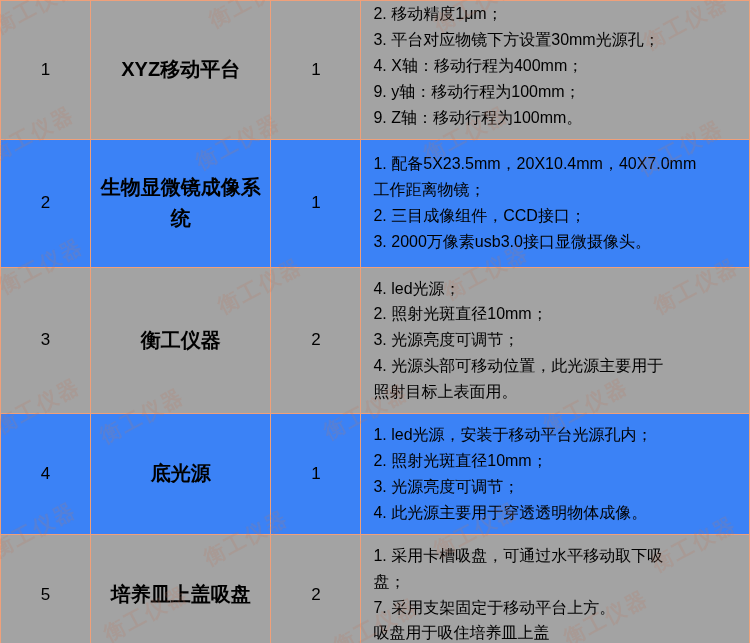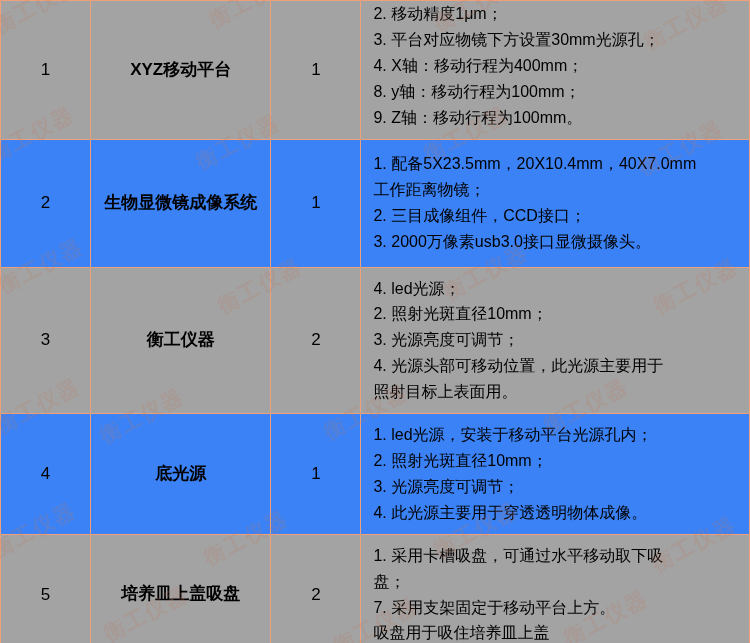--- a/index.html
+++ b/index.html
@@ -37,21 +37,21 @@
   .col-qty   { width: 90px; }
   .col-desc  { width: 388px; }
 
   .cell-index, .cell-qty {
     text-align: center;
     font-size: 17px;
     color: #000;
   }
   .cell-name {
     text-align: center;
-    font-size: 17px;
+    font-size: 20px;
     font-weight: bold;
     color: #000;
     line-height: 1.55;
     padding: 14px 8px;
   }
   .cell-desc {
     font-size: 16px;
     color: #000;
     line-height: 1.62;
     padding: 8px 10px 8px 12px;
@@ -100,21 +100,21 @@
     </colgroup>
     <tbody>
       <tr class="band-light row-top" style="height:122px;">
         <td class="cell-index">1</td>
         <td class="cell-name">XYZ移动平台</td>
         <td class="cell-qty">1</td>
         <td class="cell-desc">
           <div class="line">2. 移动精度1μm；</div>
           <div class="line">3. 平台对应物镜下方设置30mm光源孔；</div>
           <div class="line">4. X轴：移动行程为400mm；</div>
-          <div class="line">8. y轴：移动行程为100mm；</div>
+          <div class="line">9. y轴：移动行程为100mm；</div>
           <div class="line">9. Z轴：移动行程为100mm。</div>
         </td>
       </tr>
 
       <tr class="band-tint" style="height:128px;">
         <td class="cell-index">2</td>
         <td class="cell-name">生物显微镜成像系统</td>
         <td class="cell-qty">1</td>
         <td class="cell-desc">
           <div class="line">1. 配备5X23.5mm，20X10.4mm，40X7.0mm</div>

